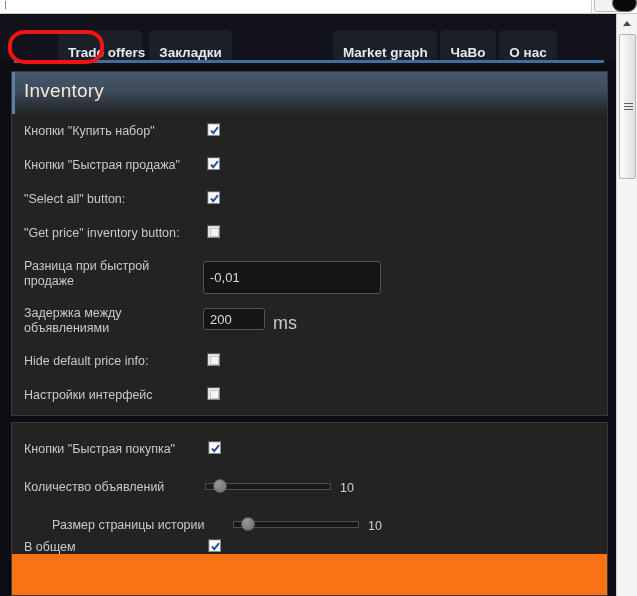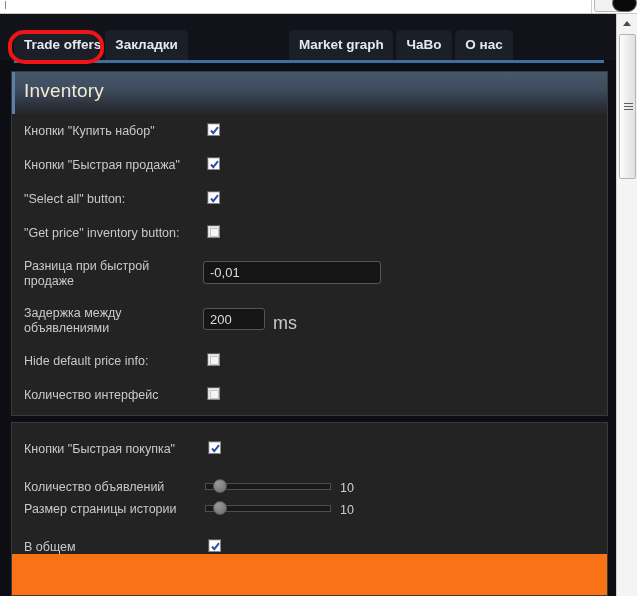--- a/index.html
+++ b/index.html
@@ -120,22 +120,23 @@
     height: 30px;
     background: #1b1f28;
     border-top-left-radius: 5px;
     border-top-right-radius: 5px;
     color: #e6e8ec;
     font-size: 13.5px;
     font-weight: bold;
     line-height: 30px;
     text-align: center;
     white-space: nowrap;
-    padding: 0 10px;
+    padding: 8px 10px;
     cursor: pointer;
+    margin-left: 44px;
   }
   .tab.active {
     top: 10px;
     height: 36px;
     line-height: 36px;
     background: linear-gradient(to bottom, #6fa8cf 0%, #5e9ac5 60%, #5793bf 100%);
     color: #ffffff;
     font-size: 14.5px;
   }
   .tab-underline {
@@ -340,37 +341,37 @@
         </div>
 
         <div class="row" style="top:102px;height:34px;">
           <div class="row-label" style="top:10px;">"Get price" inventory button:</div>
           <div class="cbx off" style="left:195px;top:9px;"></div>
         </div>
 
         <div class="row" style="top:136px;height:46px;">
           <div class="row-label" style="top:9px;">Разница при быстрой
 продаже</div>
-          <input class="tinput" style="left: 191px; top: 11px; width: 178px; height: 23px;" value="-0,01">
+          <input class="tinput" style="left: 191px; top: 11px; width: 178px; height: 33px;" value="-0,01">
         </div>
 
         <div class="row" style="top:182px;height:48px;">
           <div class="row-label" style="top:10px;">Задержка между
 объявлениями</div>
           <input class="tinput" style="left: 191px; top: 12px; width: 62px; height: 22px;" value="200">
           <div class="unit" style="left:261px;top:17px;">ms</div>
         </div>
 
         <div class="row" style="top:230px;height:34px;padding-left:30px;">
           <div class="row-label" style="top:10px;">Hide default price info:</div>
           <div class="cbx off" style="left:195px;top:9px;"></div>
         </div>
 
         <div class="row" style="top:264px;height:34px;">
-          <div class="row-label" style="top:10px;">Количество интерфейс</div>
+          <div class="row-label" style="top:10px;">Настройки интерфейс</div>
           <div class="cbx off" style="left:195px;top:9px;"></div>
         </div>
 
       </div>
     </div>
 
     <div class="panel" style="top:408px;height:174px;">
       <div class="panel-body" style="height:131px;">
 
         <div class="row" style="top:12px;height:30px;">
@@ -384,21 +385,21 @@
 
         <div class="row" style="top:50px;height:30px;">
           <div class="row-label" style="top:7px;">Количество объявлений</div>
           <div class="slider" style="left:193px;top:6px;width:126px;">
             <div class="slider-track"></div>
             <div class="slider-thumb" style="left:8px;"></div>
           </div>
           <div class="slider-value" style="left:328px;top:8px;">10</div>
         </div>
 
-        <div class="row" style="top:72px;height:30px;">
+        <div class="row" style="top:88px;height:30px;margin-left:28px;">
           <div class="row-label" style="top:7px;">Размер страницы истории</div>
           <div class="slider" style="left:193px;top:6px;width:126px;">
             <div class="slider-track"></div>
             <div class="slider-thumb" style="left:8px;"></div>
           </div>
           <div class="slider-value" style="left:328px;top:8px;">10</div>
         </div>
 
         <div class="row" style="top:110px;height:30px;">
           <div class="row-label" style="top:7px;">В общем</div>

